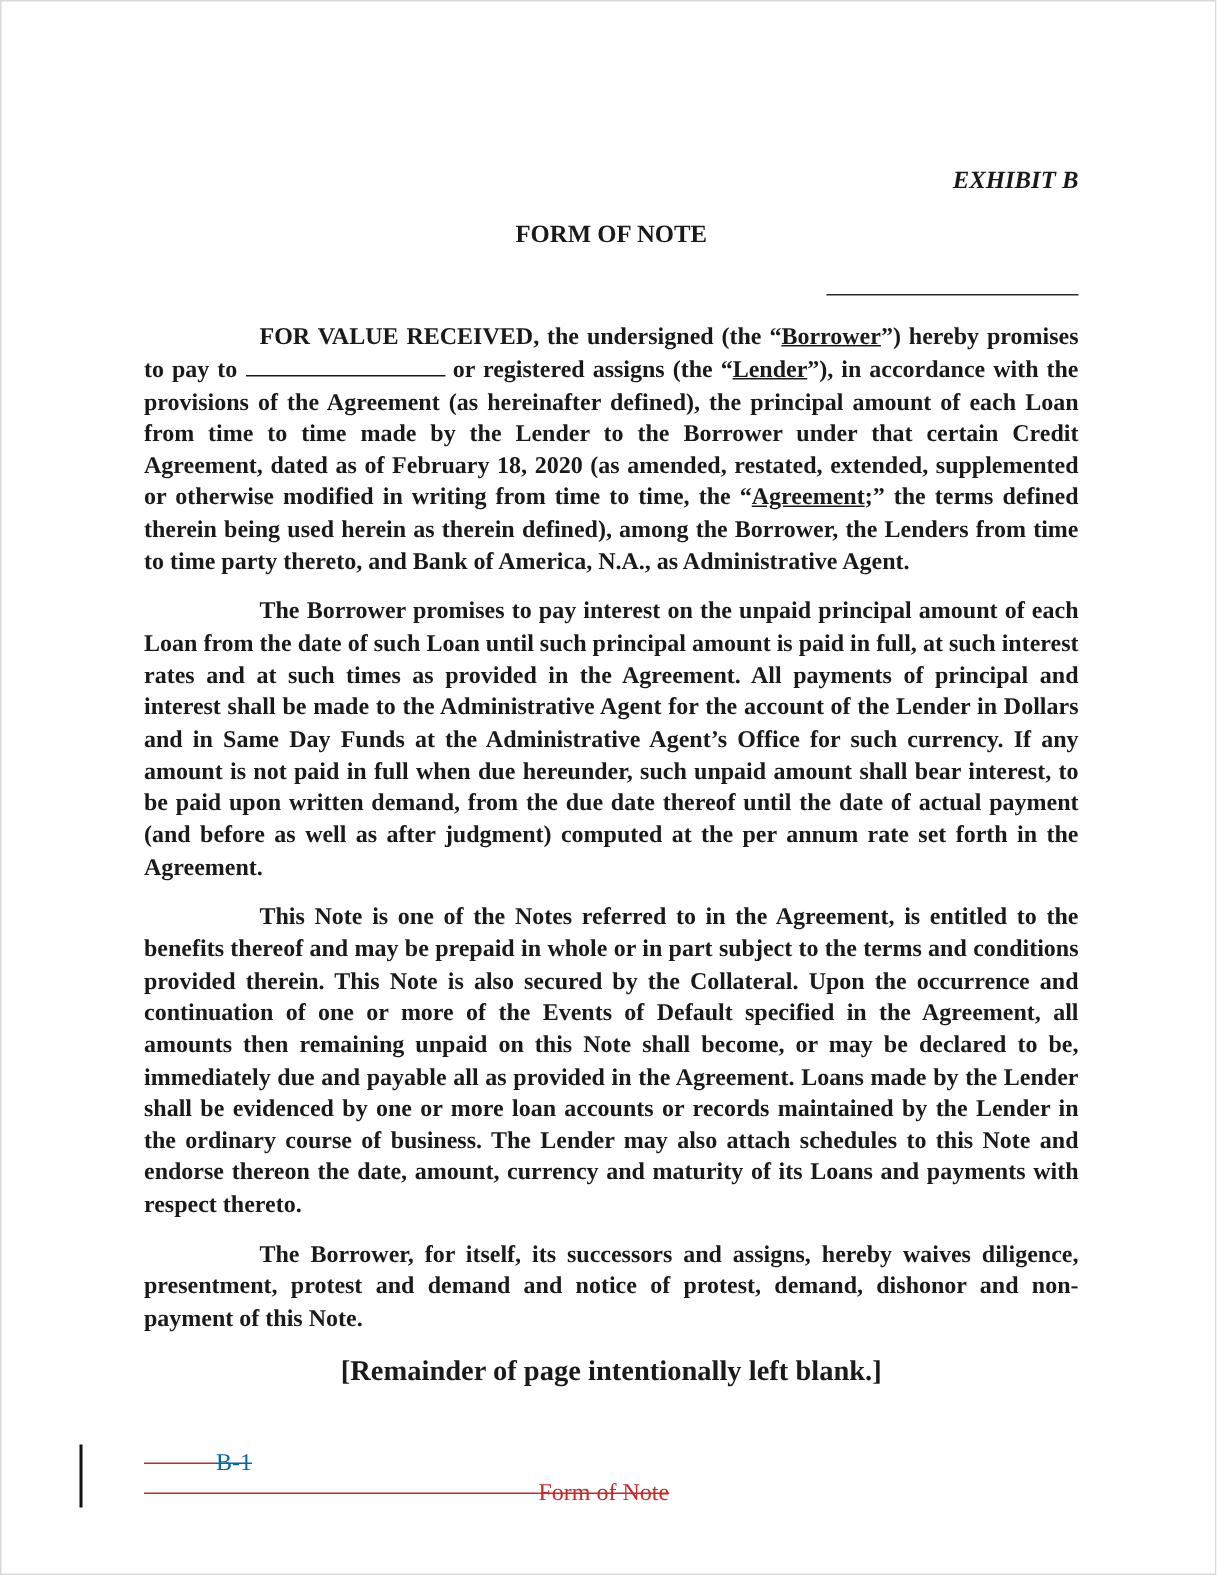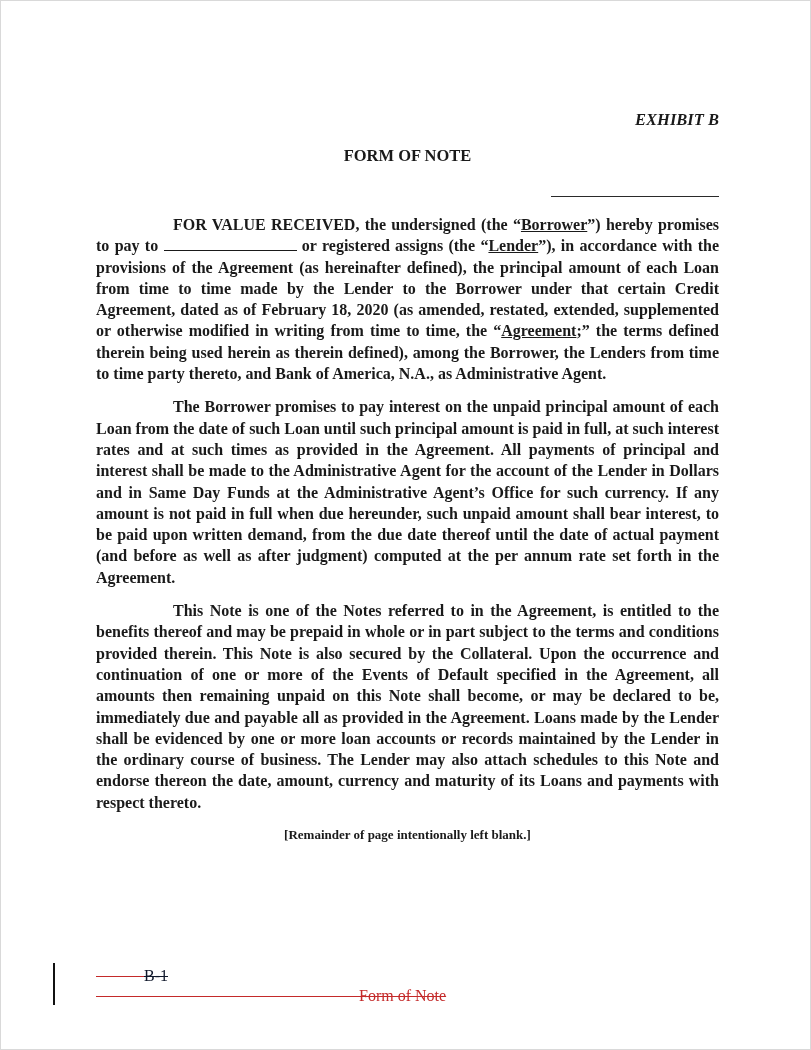--- a/index.html
+++ b/index.html
@@ -54,21 +54,21 @@
   }
   .defined-term { text-decoration: underline; }
   .blank-line {
     display: inline-block;
     height: 15px;
     border-bottom: 1px solid #1a1a1a;
   }
   .remainder-note {
     text-align: center;
     font-weight: bold;
-    font-size: 13px;
+    font-size: 19px;
     margin-top: 14px;
     text-indent: 0;
   }
   .change-bar {
     position: absolute;
     left: 52px;
     top: 962px;
     width: 2px;
     height: 42px;
     background: #111111;
@@ -97,23 +97,24 @@
 
 <div class="page">
   <div class="content">
     <div class="exhibit-label">EXHIBIT B</div>
     <div class="doc-title">FORM OF NOTE</div>
     <span class="date-blank"></span>
     <div class="body-text">
         <p class="para"><span>FOR VALUE RECEIVED, the undersigned (the “</span><span class="defined-term">Borrower</span><span>”) hereby promises to pay to </span><span class="blank-line" style="width: 133px;"></span><span> or registered assigns (the “</span><span class="defined-term">Lender</span><span>”), in accordance with the provisions of the Agreement (as hereinafter defined), the principal amount of each Loan from time to time made by the Lender to the Borrower under that certain Credit Agreement, dated as of February 18, 2020 (as amended, restated, extended, supplemented or otherwise modified in writing from time to time, the “</span><span class="defined-term">Agreement</span><span>;” the terms defined therein being used herein as therein defined), among the Borrower, the Lenders from time to time party thereto, and Bank of America, N.A., as Administrative Agent.</span></p>
         <p class="para"><span>The Borrower promises to pay interest on the unpaid principal amount of each Loan from the date of such Loan until such principal amount is paid in full, at such interest rates and at such times as provided in the Agreement.  All payments of principal and interest shall be made to the Administrative Agent for the account of the Lender in Dollars and in Same Day Funds at the Administrative Agent’s Office for such currency.  If any amount is not paid in full when due hereunder, such unpaid amount shall bear interest, to be paid upon written demand, from the due date thereof until the date of actual payment (and before as well as after judgment) computed at the per annum rate set forth in the Agreement.</span></p>
         <p class="para"><span>This Note is one of the Notes referred to in the Agreement, is entitled to the benefits thereof and may be prepaid in whole or in part subject to the terms and conditions provided therein.  This Note is also secured by the Collateral.  Upon the occurrence and continuation of one or more of the Events of Default specified in the Agreement, all amounts then remaining unpaid on this Note shall become, or may be declared to be, immediately due and payable all as provided in the Agreement.  Loans made by the Lender shall be evidenced by one or more loan accounts or records maintained by the Lender in the ordinary course of business.  The Lender may also attach schedules to this Note and endorse thereon the date, amount, currency and maturity of its Loans and payments with respect thereto.</span></p>
+        <p class="para"><span>The Borrower, for itself, its successors and assigns, hereby waives diligence, presentment, protest and demand and notice of protest, demand, dishonor and non-payment of this Note.</span></p>
       </div>
     <div class="para remainder-note">[Remainder of page intentionally left blank.]</div>
   </div>
 
   <div class="change-bar"></div>
 
   <div class="footer-deletions">
-      <div class="footer-del-line"><span class="del-leader" style="width: 48px; border-top-color: rgb(196, 42, 42);"></span><span class="del-text" style="color: #0f172a;">B-1</span></div>
+      <div class="footer-del-line"><span class="del-leader" style="width: 48px; border-top-color: rgb(196, 42, 42);"></span><span class="del-text" style="color: #0369a1;">B-1</span></div>
       <div class="footer-del-line"><span class="del-leader" style="width: 263px; border-top-color: rgb(196, 42, 42);"></span><span class="del-text" style="color: rgb(196, 42, 42);">Form of Note</span></div>
     </div>
 </div>
 
 </body></html>

